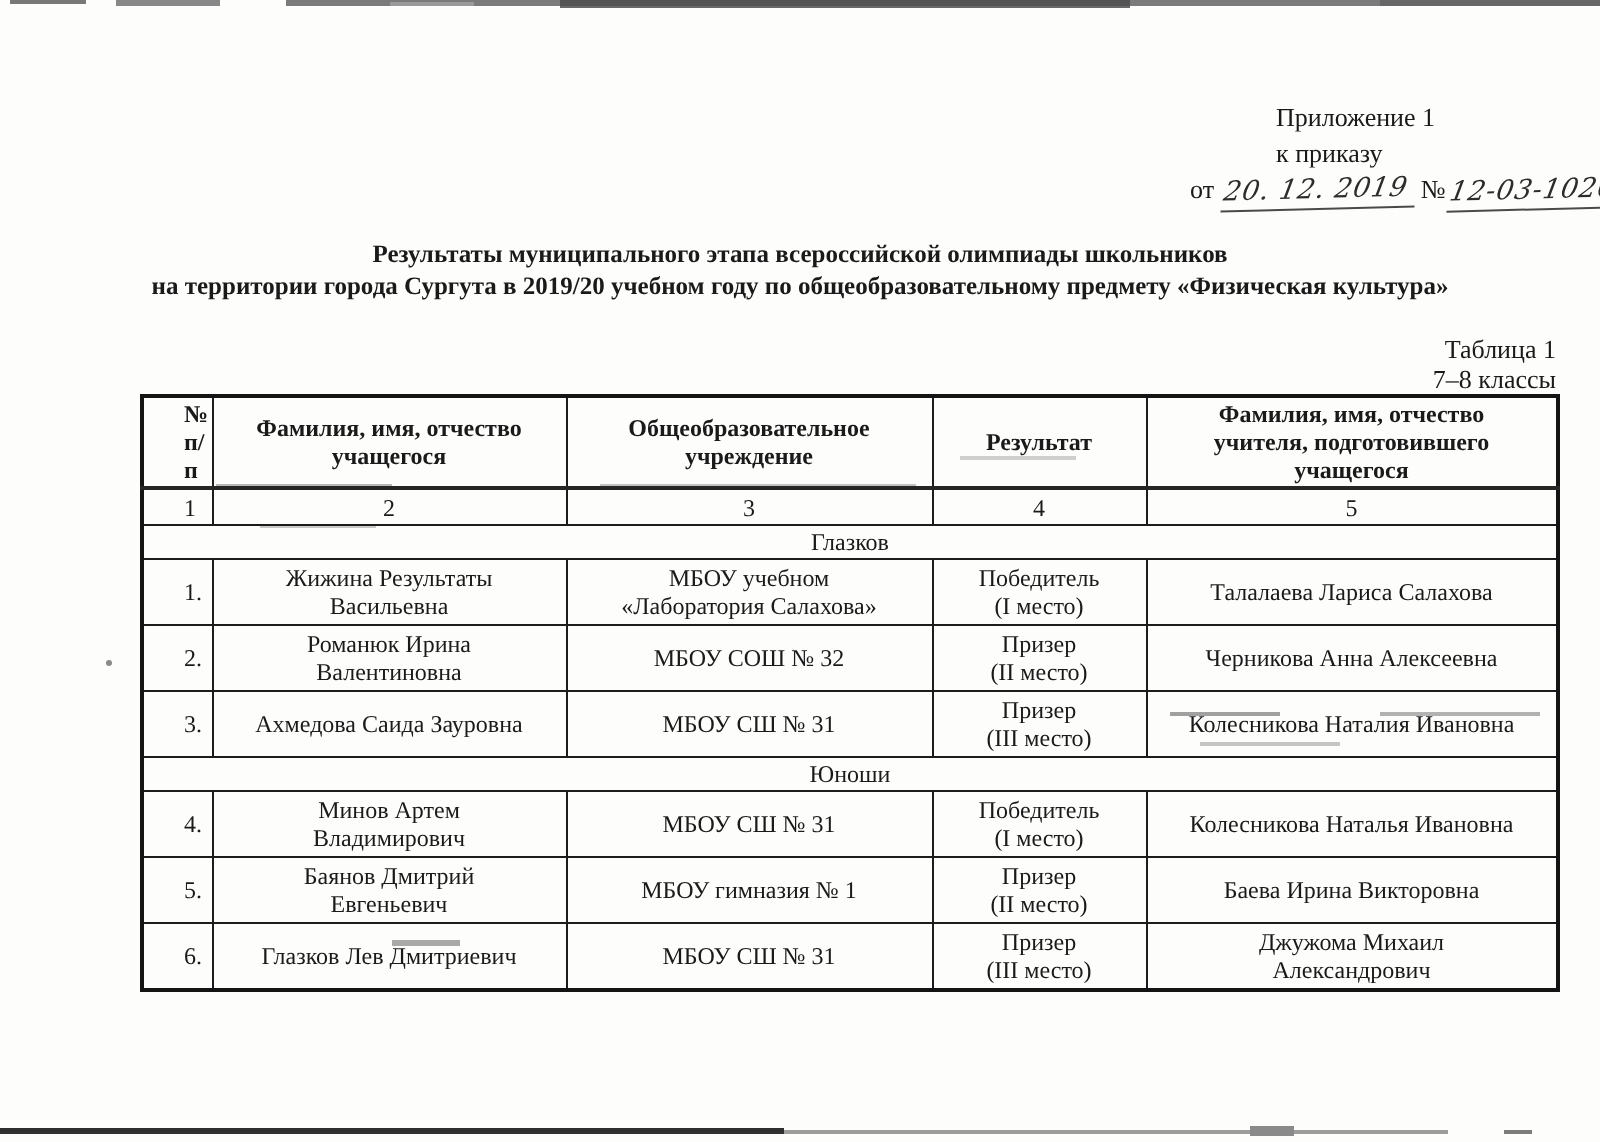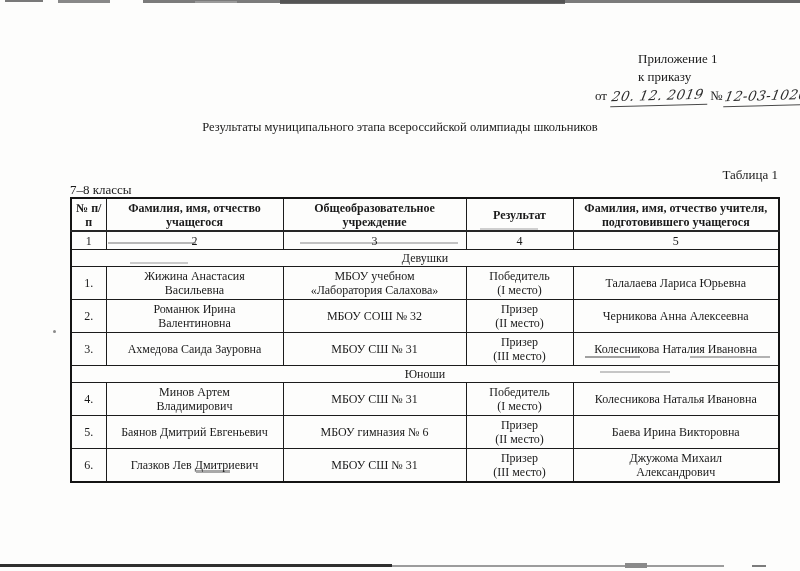--- a/index.html
+++ b/index.html
@@ -54,40 +54,40 @@
     font-family:"DejaVu Serif",serif;
     font-style:italic;
     font-size:13.5px;
     letter-spacing:.5px;
     color:#2c2c2c;
     transform:skewX(-12deg);
   }
   
   .doc-title{
     position:absolute;left:0;top:119px;width:800px;
-    text-align:center;font-weight:normal;
+    text-align:center;font-weight:bold;
     font-size:12.5px;line-height:16px;
   }
   .table-label{
     position:absolute;top:167px;left:70px;width:708px;
     text-align:right;font-size:13px;
   }
   .grade-label{
     position:absolute;top:182px;left:70px;width:708px;
-    text-align:left;font-size:13px;
+    text-align:right;font-size:13px;
   }
   
   table.results{
     position:absolute;left:70px;top:197px;width:708px;
     border-collapse:collapse;table-layout:fixed;
     font-size:12px;line-height:14px;
   }
   table.results td,table.results th{
     border:1px solid #1c1c1c;
-    padding:1px 4px;
+    padding:1px 20px;
     text-align:center;vertical-align:middle;
     white-space:pre-line;
     overflow:hidden;
     font-weight:normal;
   }
   table.results{border:2px solid #141414;}
   tr.hdr th{font-weight:bold;height:29px;}
   tr.nums td{height:15px;border-top:2px solid #262626;}
   tr.section td{height:14px;}
   tr.data td{height:30px;}
@@ -123,20 +123,21 @@
     <div class="indent">к приказу</div>
     <div>
       <span>от</span>
       <span class="hand"><span class="ink">20. 12. 2019</span></span>
       <span>№</span><span class="hand"><span class="ink">12-03-1020/9</span></span>
     </div>
   </div>
 
   <div class="doc-title">
     <div>Результаты муниципального этапа всероссийской олимпиады школьников</div>
+    <div>на территории города Сургута в 2019/20 учебном году по общеобразовательному предмету «Физическая культура»</div>
   </div>
 
   <div class="table-label">Таблица 1</div>
   <div class="grade-label">7–8 классы</div>
 
   <table class="results">
     <colgroup>
       <col style="width:35px">
         <col style="width:177px">
         <col style="width:183px">
@@ -153,31 +154,31 @@
       </tr>
       <tr class="nums">
         <td>1</td>
         <td>2</td>
         <td>3</td>
         <td>4</td>
         <td>5</td>
       </tr>
 
       <tr class="section">
-        <td colspan="5">Девушки</td>
+        <td colspan="5">Глазков</td>
       </tr>
       <tr class="data">
         <td class="numcol">1.</td>
-        <td>Жижина  Анастасия
+        <td>Жижина  Результаты
 Васильевна</td>
         <td>МБОУ учебном
 «Лаборатория Салахова»</td>
         <td>Победитель
 (I место)</td>
-        <td>Талалаева Лариса Юрьевна</td>
+        <td>Талалаева Лариса Салахова</td>
       </tr>
       <tr class="data">
         <td class="numcol">2.</td>
         <td>Романюк Ирина
 Валентиновна</td>
         <td>МБОУ СОШ № 32</td>
         <td>Призер
 (II место)</td>
         <td>Черникова Анна Алексеевна</td>
       </tr>
@@ -198,21 +199,21 @@
         <td>Минов Артем
 Владимирович</td>
         <td>МБОУ СШ № 31</td>
         <td>Победитель
 (I место)</td>
         <td>Колесникова Наталья Ивановна</td>
       </tr>
       <tr class="data">
         <td class="numcol">5.</td>
         <td>Баянов Дмитрий Евгеньевич</td>
-        <td>МБОУ гимназия № 6</td>
+        <td>МБОУ гимназия № 1</td>
         <td>Призер
 (II место)</td>
         <td>Баева Ирина Викторовна</td>
       </tr>
       <tr class="data">
         <td class="numcol">6.</td>
         <td>Глазков Лев Дмитриевич</td>
         <td>МБОУ СШ № 31</td>
         <td>Призер
 (III место)</td>

